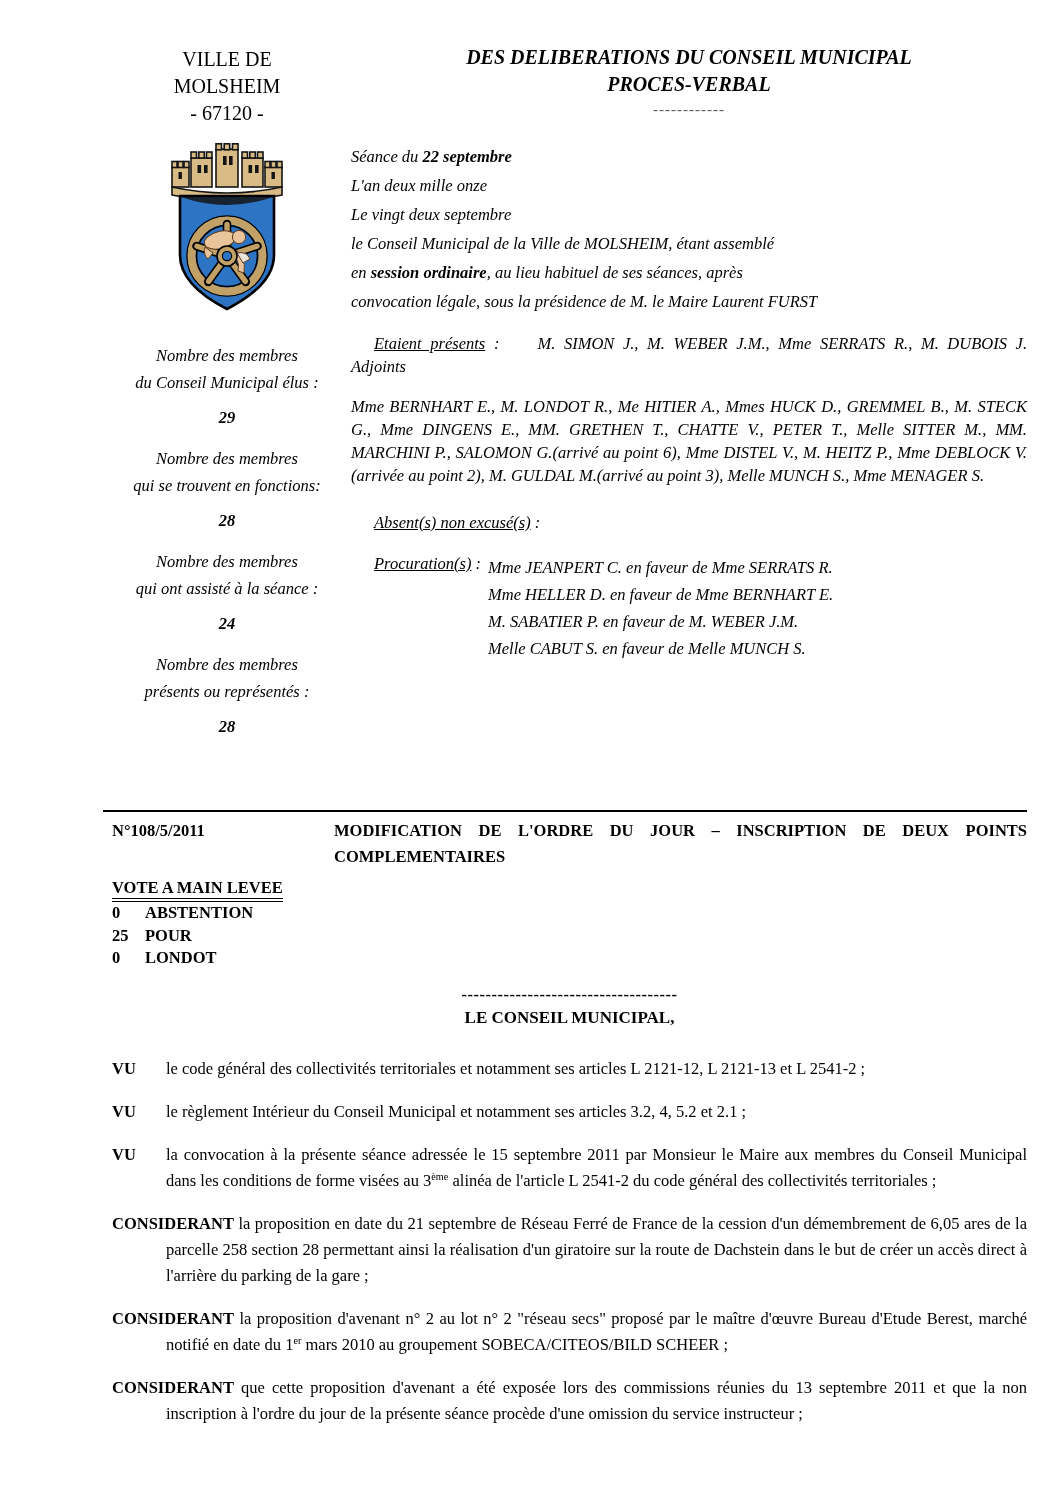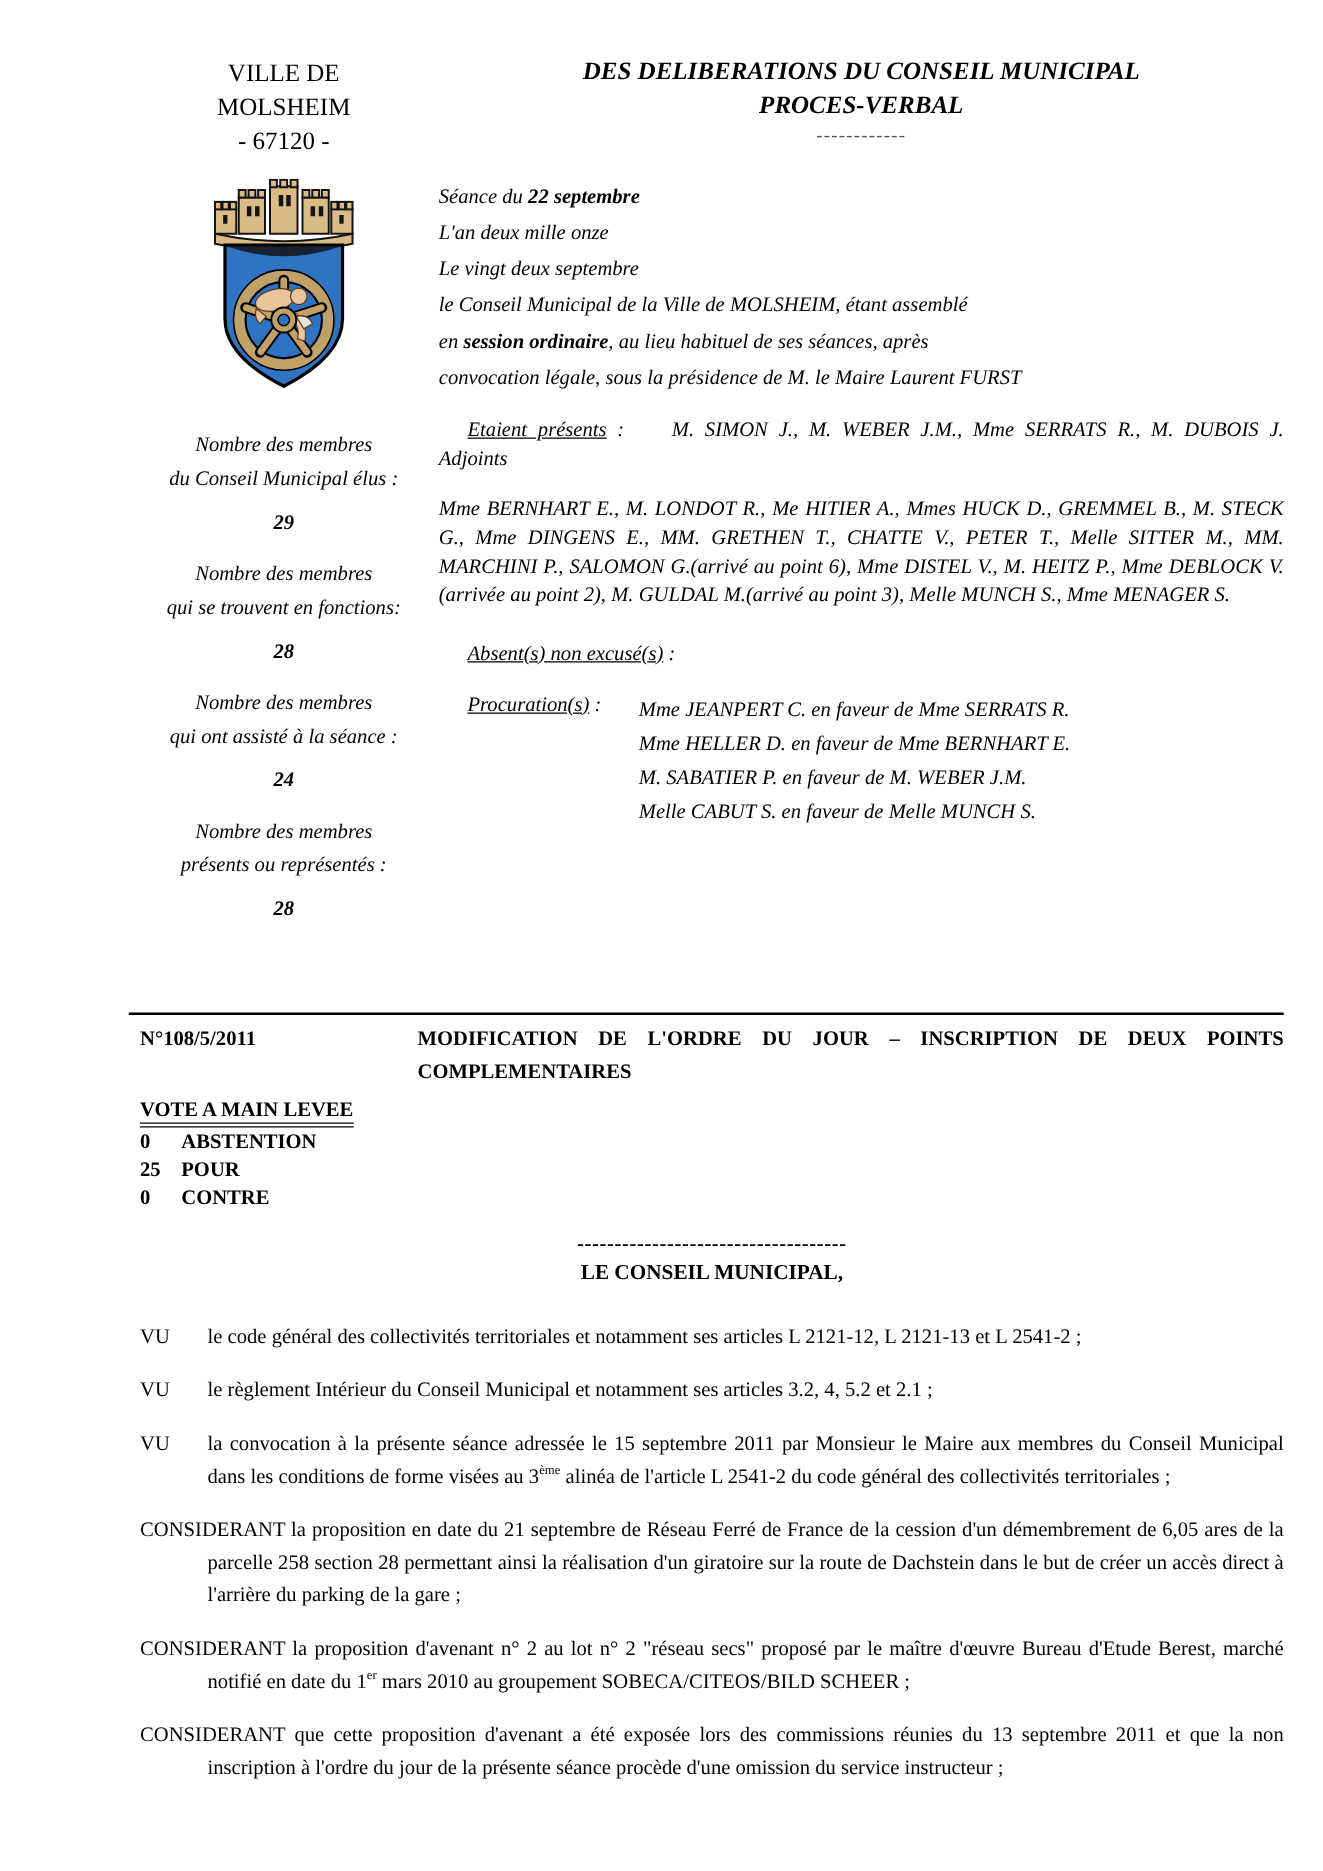--- a/index.html
+++ b/index.html
@@ -29,40 +29,40 @@
   .seance{margin-top:22px;font-style:italic;line-height:29px;}
   .seance .b{font-weight:bold;}
   
   .attendance{font-style:italic;}
   .present-par{margin-top:16px;line-height:23px;text-align:justify;}
   .u{text-decoration:underline;margin-left:23px;}
   .label-gap{display:inline-block;width:38px;}
   .present-rest{line-height:23px;text-align:justify;margin-top:0;}
   .excused{margin-top:16px;line-height:23px;}
   .notexcused{margin-top:24px;line-height:23px;}
-  .proxies{margin-top:20px;display:flex;gap:23px;}
+  .proxies{margin-top:20px;display:flex;}
   .proxies-label{width:137px;flex:0 0 137px;}
   .proxies-list{line-height:27px;}
   
   .main-rule{border:none;border-top:2.5px solid #000;margin:56px 0 6px -0px;}
   
   .delib{margin-left:9px;}
   .delib-head{display:flex;margin-top:2px;}
   .delib-number{width:222px;flex:0 0 222px;font-weight:bold;line-height:26px;}
   .delib-title{flex:1;font-weight:bold;text-align:justify;line-height:26px;}
   .vote-heading{margin-top:8px;font-weight:bold;}
   .vote-heading span{display:inline-block;border-bottom:4px double #000;padding-bottom:0px;}
   .vote-row{display:flex;line-height:22.5px;font-weight:bold;}
   .vote-count{width:33px;flex:0 0 33px;}
   .center-sep{text-align:center;font-weight:bold;letter-spacing:0.5px;margin-top:16px;line-height:18px;}
   .council-heading{text-align:center;font-weight:bold;font-size:17px;margin-top:2px;line-height:24px;}
   
   .clause{margin:17px 0 0 54px;text-indent:-54px;text-align:justify;line-height:26px;}
   .clause.first{margin-top:26px;}
-  .kw{font-weight:normal;}
+  .kw{font-weight:bold;}
   .kw-fixed{display:inline-block;width:54px;text-indent:0;}
   sup{font-size:0.62em;line-height:0;}
 </style>
 </head>
 <body>
 
 <div class="page">
 
   <div class="top">
 
@@ -217,21 +217,21 @@
     <div class="vote-row">
       <div class="vote-count">0</div>
       <div class="vote-label">ABSTENTION</div>
     </div>
     <div class="vote-row">
       <div class="vote-count">25</div>
       <div class="vote-label">POUR</div>
     </div>
     <div class="vote-row">
       <div class="vote-count">0</div>
-      <div class="vote-label">CONTRE</div>
+      <div class="vote-label">LONDOT</div>
     </div>
 
     <div class="center-sep">------------------------------------</div>
     <div class="council-heading">LE CONSEIL MUNICIPAL,</div>
 
     <p class="clause first"><span class="kw kw-fixed">VU</span><span>le code général des collectivités territoriales et notamment ses articles L 2121-12, L 2121-13 et L 2541-2 ;</span></p>
 
     <p class="clause"><span class="kw kw-fixed">VU</span><span>le règlement Intérieur du Conseil Municipal et notamment ses articles 3.2, 4, 5.2 et 2.1 ;</span></p>
 
     <p class="clause"><span class="kw kw-fixed">VU</span><span>la convocation à la présente séance adressée le 15 septembre 2011 par Monsieur le Maire aux membres du Conseil Municipal dans les conditions de forme visées au 3</span><sup>ème</sup><span> alinéa de l'article L 2541-2 du code général des collectivités territoriales ;</span></p>

